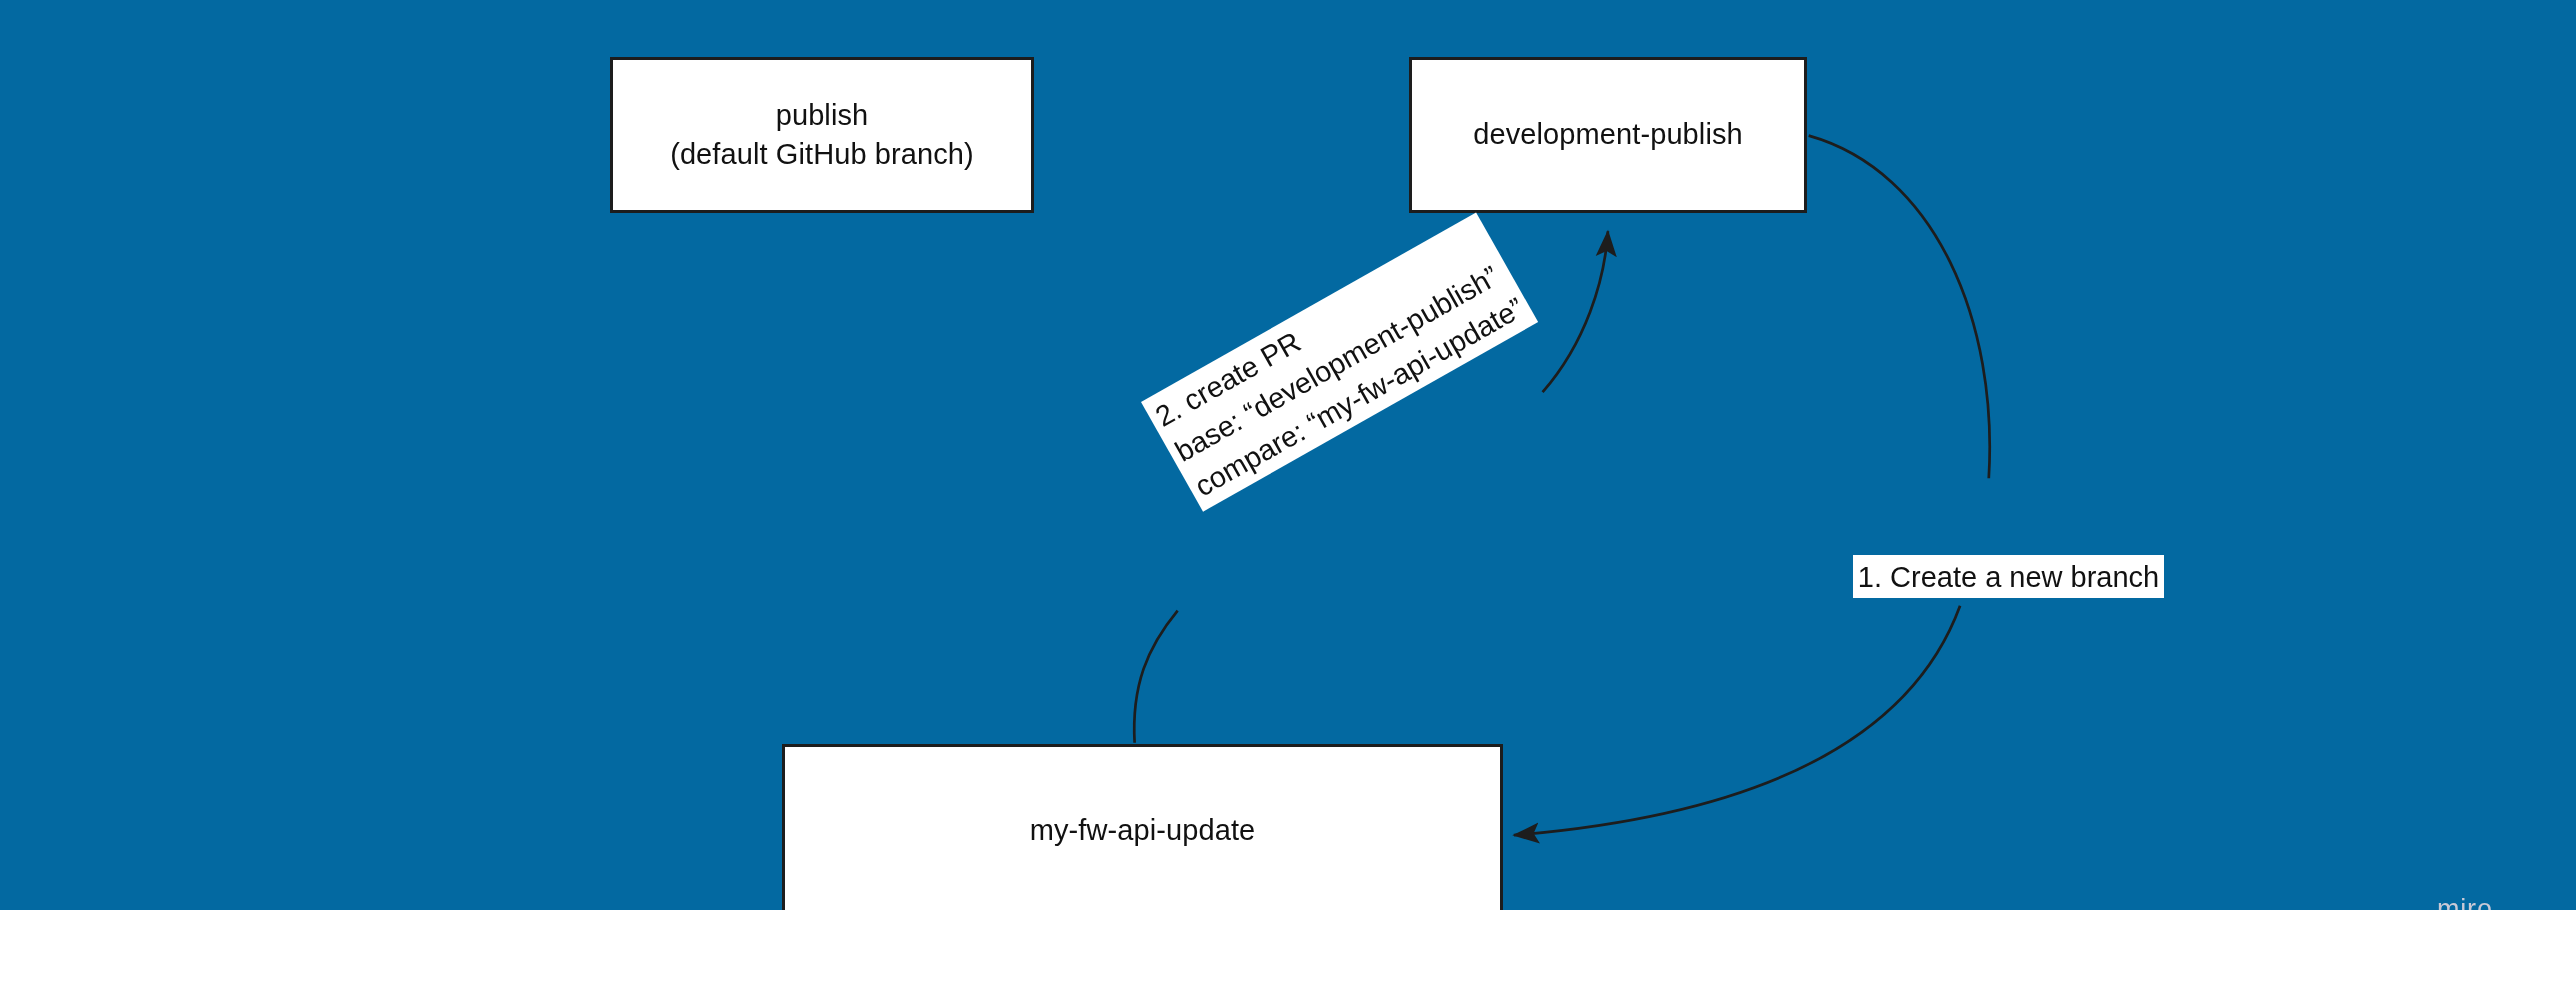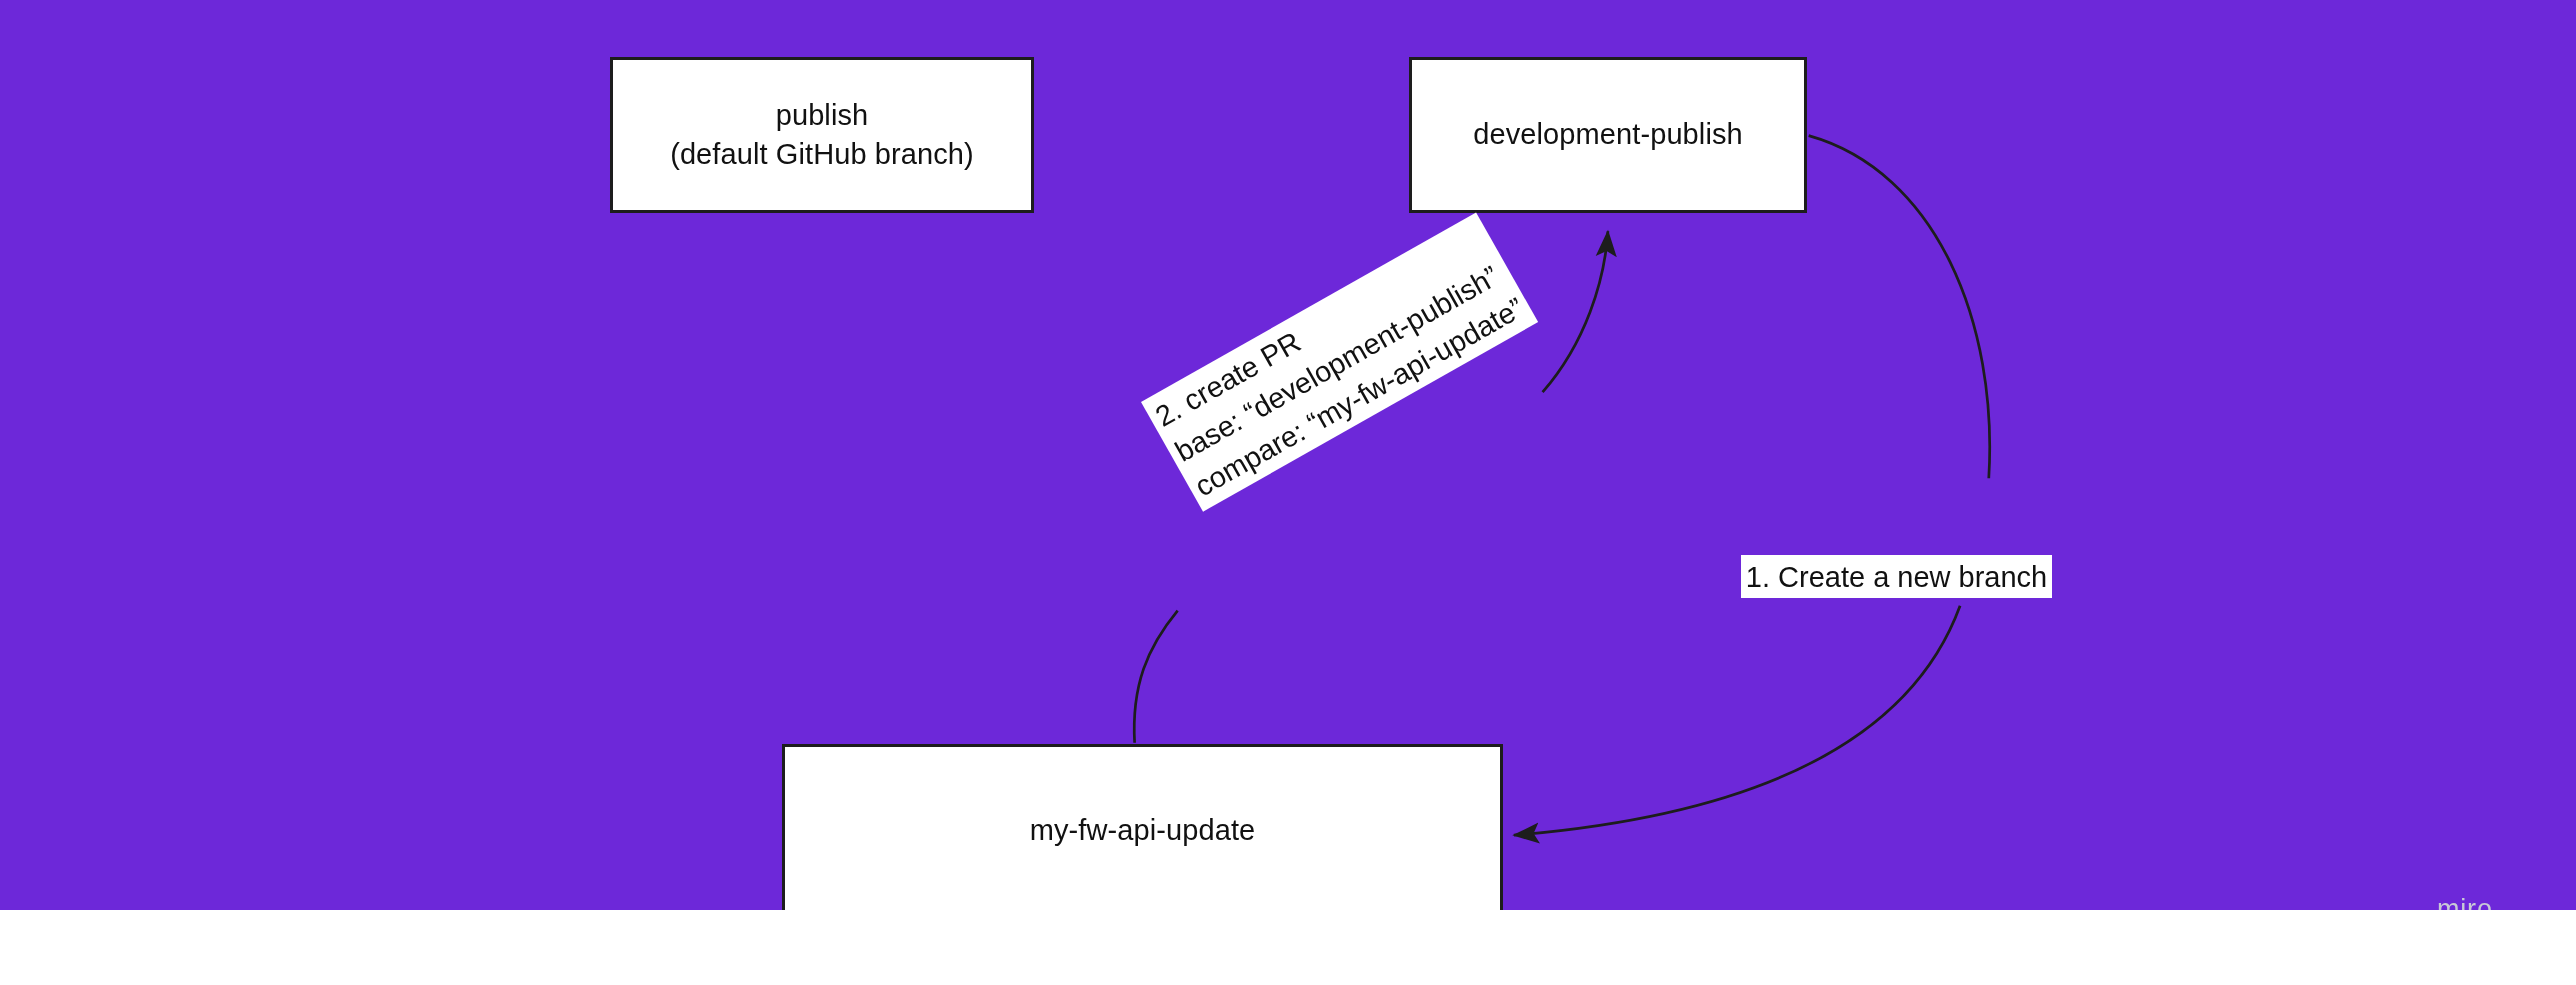--- a/index.html
+++ b/index.html
@@ -7,21 +7,21 @@
     padding: 0;
     background: #ffffff;
   }
   body {
     font-family: "Liberation Sans", sans-serif;
   }
   #canvas {
     position: relative;
     width: 2576px;
     height: 910px;
-    background: #6d28d9;
+    background: #0369a1;
     overflow: hidden;
   }
   .edges {
     position: absolute;
     left: 0;
     top: 0;
     width: 2576px;
     height: 986px;
   }
   .node {
@@ -63,21 +63,21 @@
   .edge-label {
     position: absolute;
     font-size: 29px;
     line-height: 1.38;
     color: #111111;
     background: #ffffff;
     white-space: pre-line;
     padding: 1.6px 4.8px;
   }
   #edge-label-create-branch {
-    left: 1741px;
+    left: 1853px;
     top: 555px;
     white-space: nowrap;
     text-align: center;
   }
   #edge-label-create-pr {
     left: 1141px;
     top: 402px;
     transform: rotate(-29.5deg);
     transform-origin: left top;
     padding: 3.2px 6.4px;

